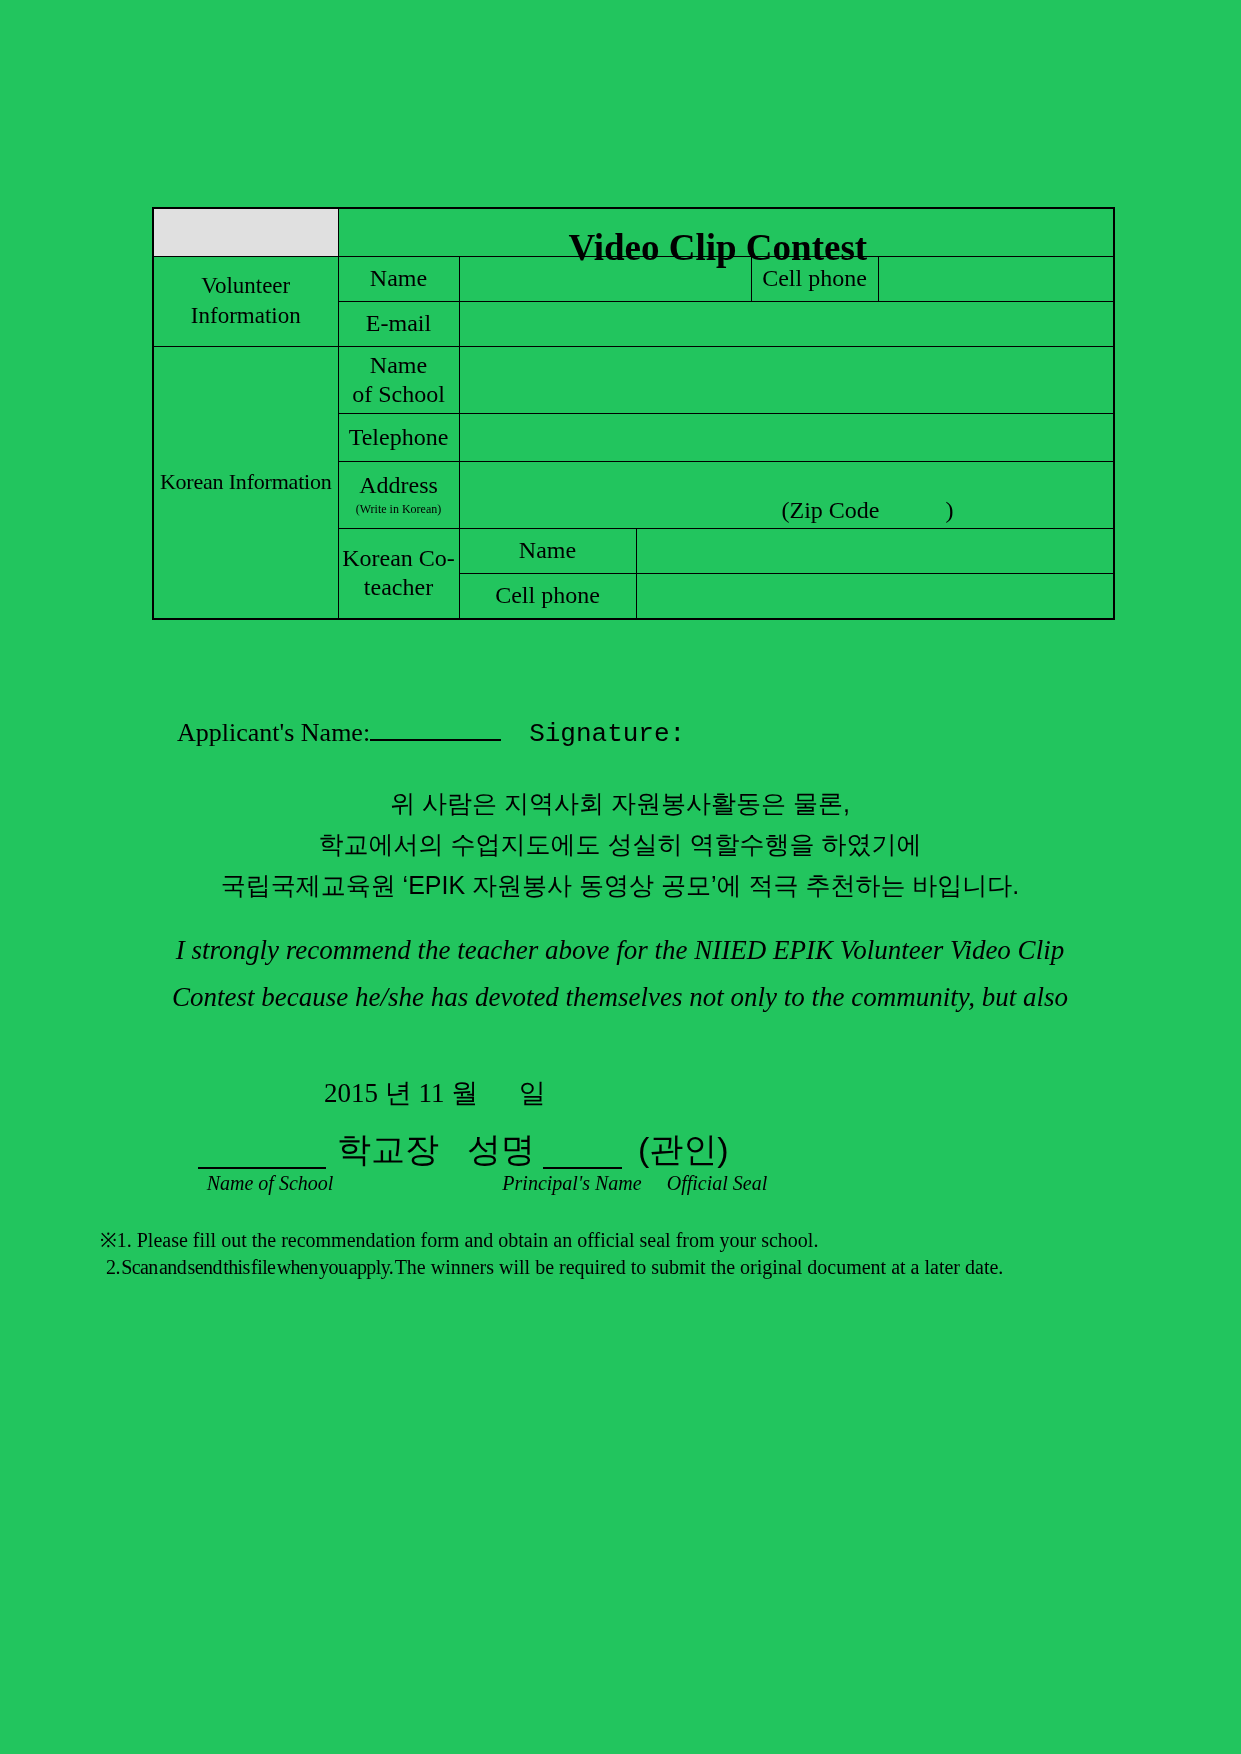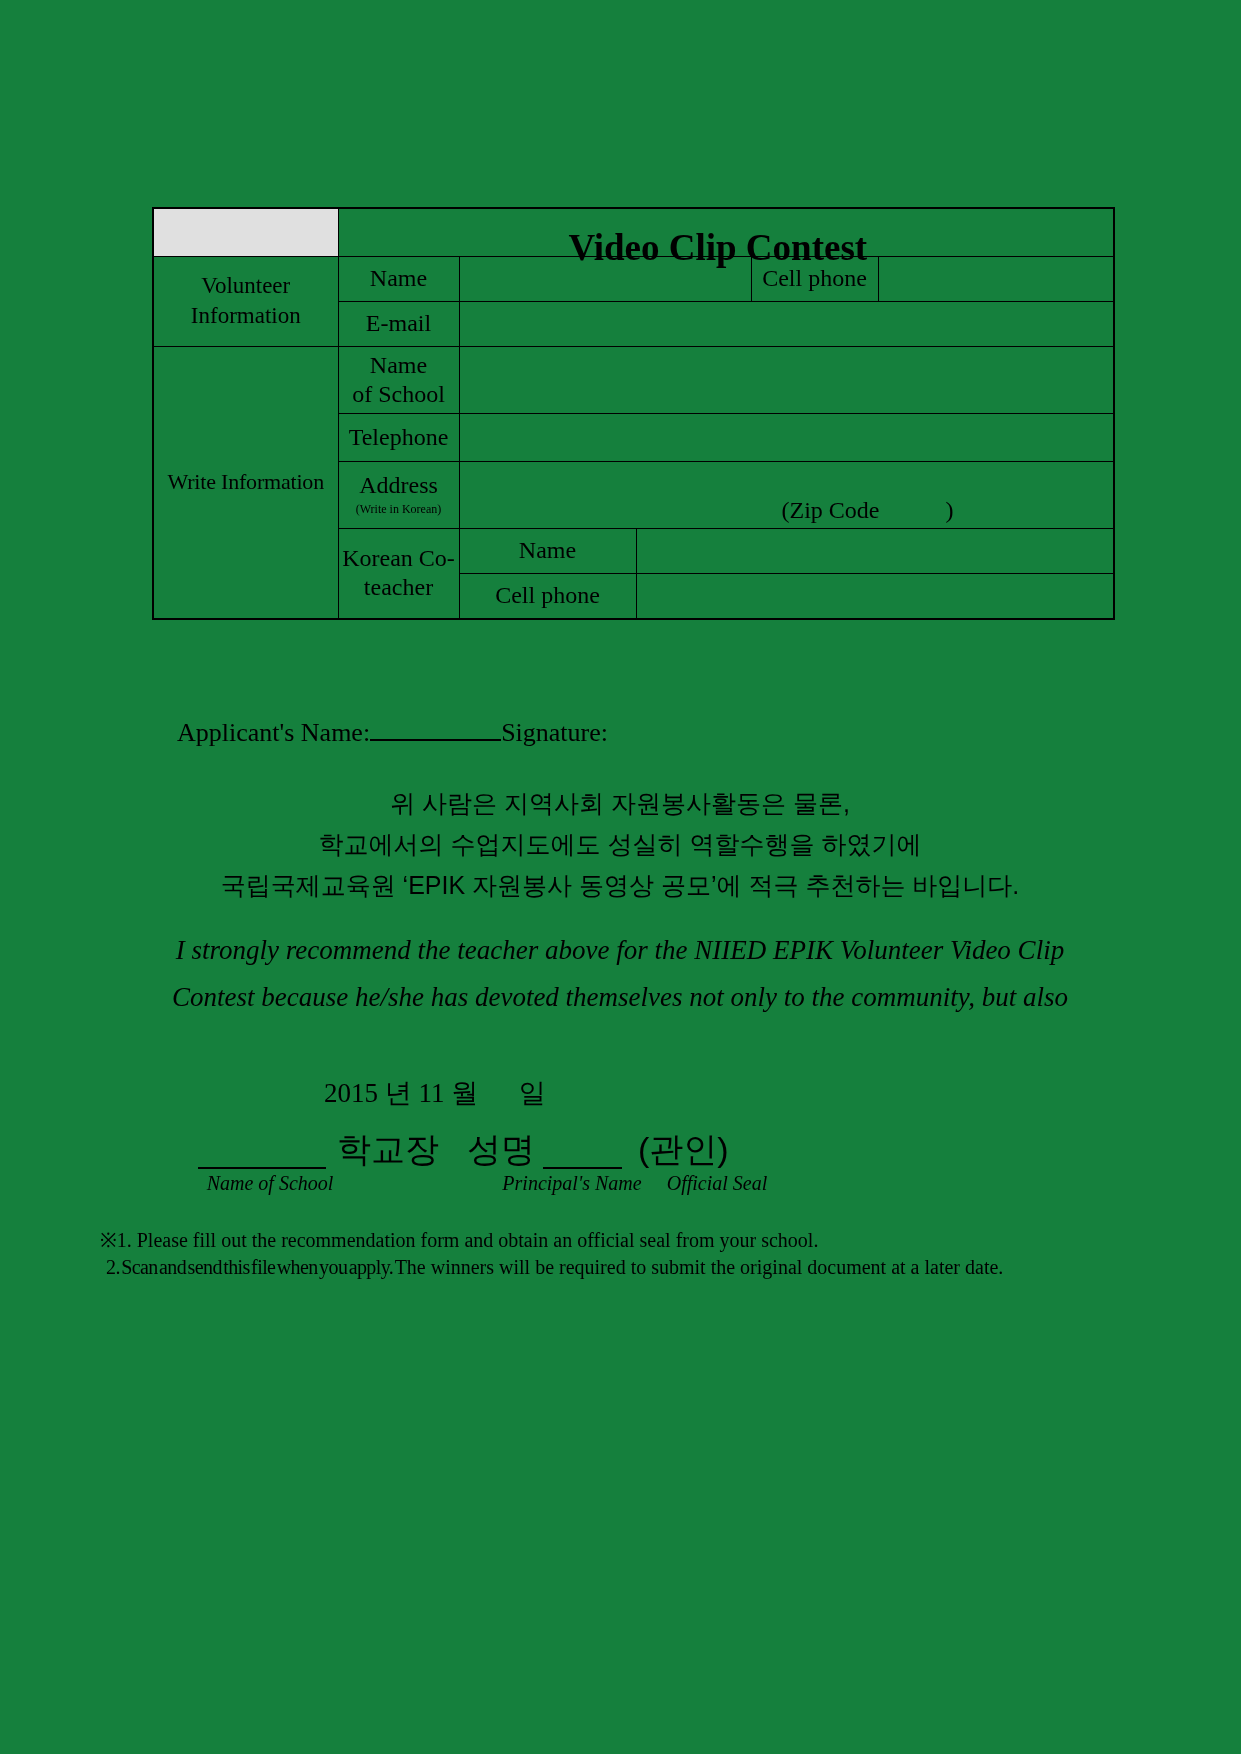--- a/index.html
+++ b/index.html
@@ -1,20 +1,20 @@
 <!DOCTYPE html>
 <html><head>
 <meta charset="utf-8">
 <style>
   html,body { margin:0; padding:0; background:#888; }
   .page {
     position:relative;
     width:1241px; height:1754px;
     margin:0 auto;
-    background:#15803d;
+    background:#22c55e;
     color:#000;
     font-family:"Liberation Serif","DejaVu Serif",serif;
     overflow:hidden;
   }
 
   
   table.form {
     position:absolute; left:152px; top:207px;
     width:961px;
     border-collapse:collapse;
@@ -52,21 +52,21 @@
   .applicant-line {
     position:absolute; left:177px; top:717px;
     font-size:26px; line-height:32px;
     white-space:nowrap;
   }
   .blank-inline {
     display:inline-block;
     width:131px; height:22px;
     border-bottom:2.5px solid #000;
   }
-  .sig-label { margin-left:0; }
+  .sig-label { margin-left:28px;font-family:Liberation Mono, monospace; }
 
   
   .korean-para {
     position:absolute; left:65px; top:783px; width:1110px;
     text-align:center;
     font-family:"Liberation Sans","DejaVu Sans",sans-serif;
     font-size:25px; line-height:41px;
   }
   .english-para {
     position:absolute; left:65px; top:927px; width:1110px;
@@ -147,21 +147,21 @@
       <td></td>
     </tr>
     <tr style="height:45px">
       <td>
         <span class="row-label">E-mail</span>
       </td>
       <td colspan="4"></td>
     </tr>
     <tr style="height:67px">
       <td rowspan="5">
-        <span class="section-label one-line">Write Information</span>
+        <span class="section-label one-line">Korean Information</span>
       </td>
       <td>
         <span class="row-label">Name
 of School</span>
       </td>
       <td colspan="4"></td>
     </tr>
     <tr style="height:48px">
       <td>
         <span class="row-label">Telephone</span>

